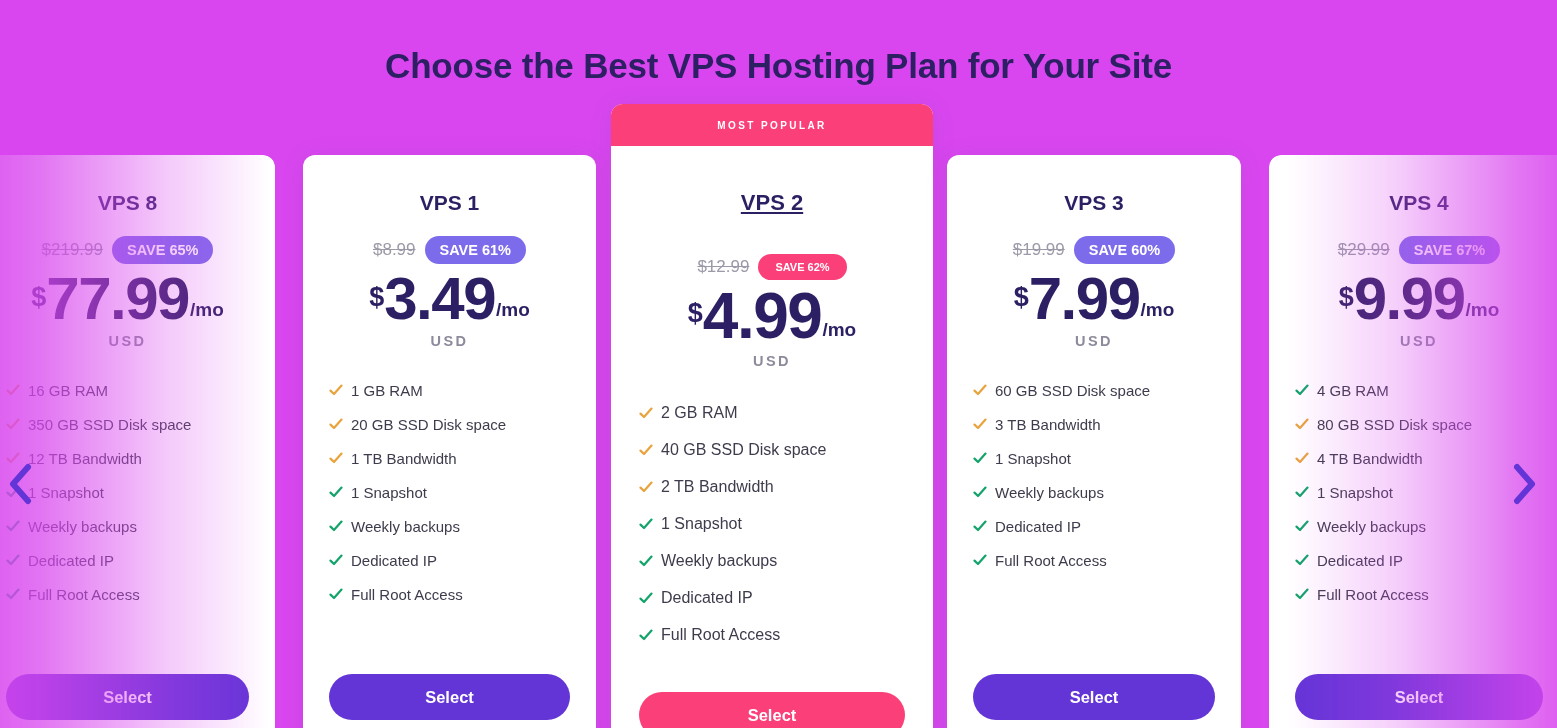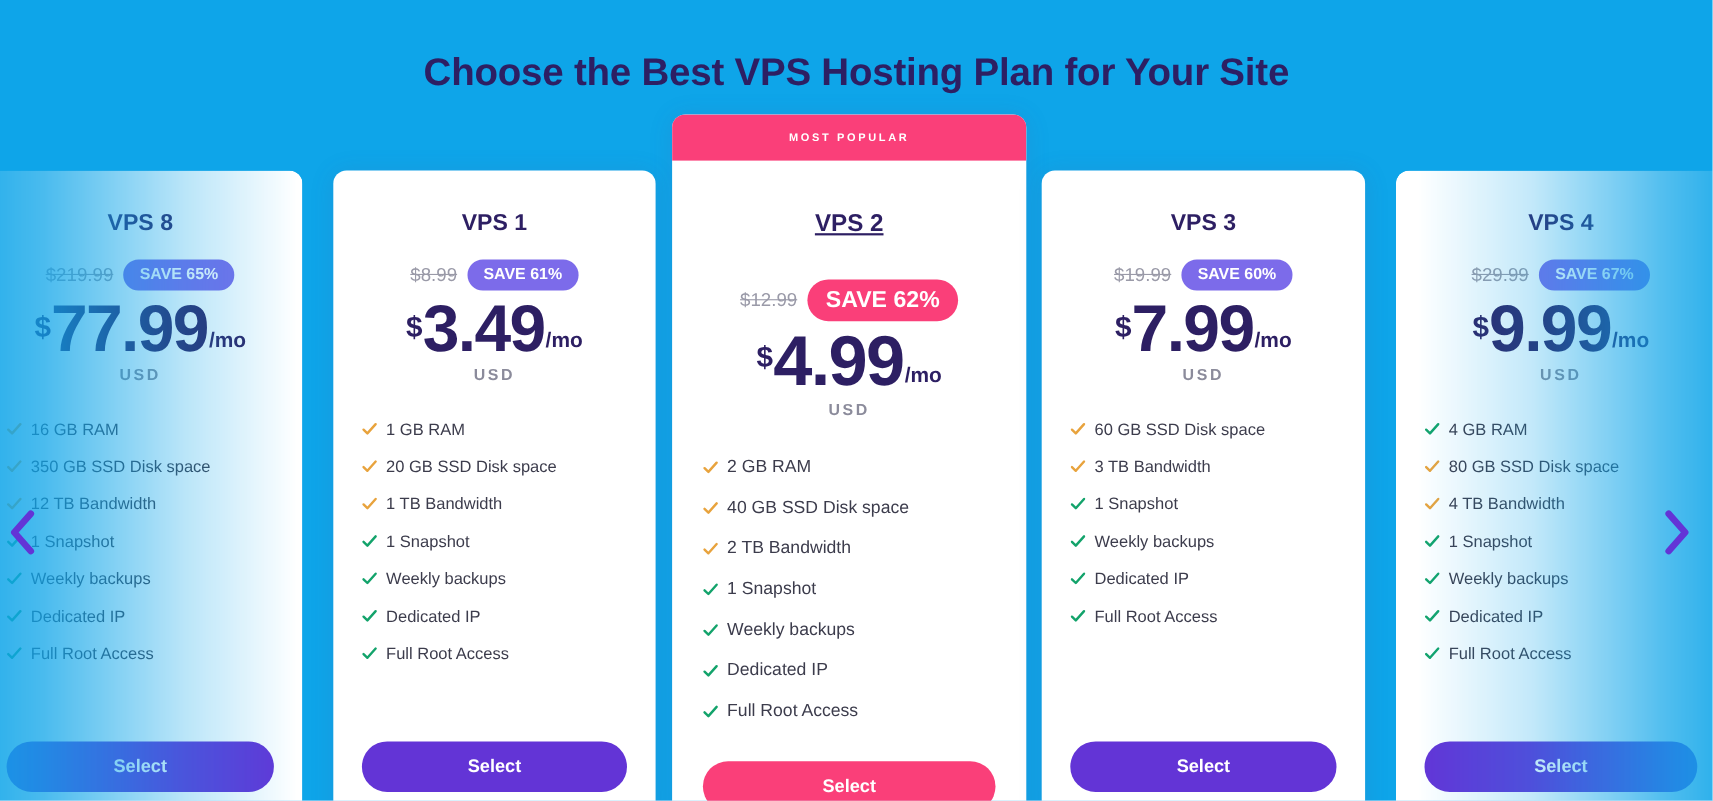--- a/index.html
+++ b/index.html
@@ -5,21 +5,21 @@
   * { box-sizing: border-box; margin: 0; padding: 0; }
   html, body {
     width: 1557px; height: 728px;
     background: #ffffff;
     font-family: "Liberation Sans", sans-serif;
     overflow: hidden;
   }
   .page {
     position: relative;
     width: 1557px; height: 728px;
-    background: #0ea5e9;
+    background: #d946ef;
     padding-left: 32px;
   }
 
   .page-title {
     position: absolute;
     top: 46px; left: 0; width: 1557px;
     text-align: center;
     font-size: 35px;
     font-weight: bold;
     color: #2d1f63;
@@ -95,21 +95,21 @@
     background: #7c6bea;
     color: #ffffff;
     font-size: 14.5px;
     font-weight: bold;
     padding: 6px 15px;
     border-radius: 20px;
     white-space: nowrap;
   }
   .card-vps2 .save-badge {
     background: #fa3f79;
-    font-size: 21px;
+    font-size: 11px;
     padding: 7px 17px;
   }
 
   .price-main {
     display: flex;
     align-items: flex-start;
     justify-content: center;
     margin-top: 6px;
     color: #2d1f63;
   }

